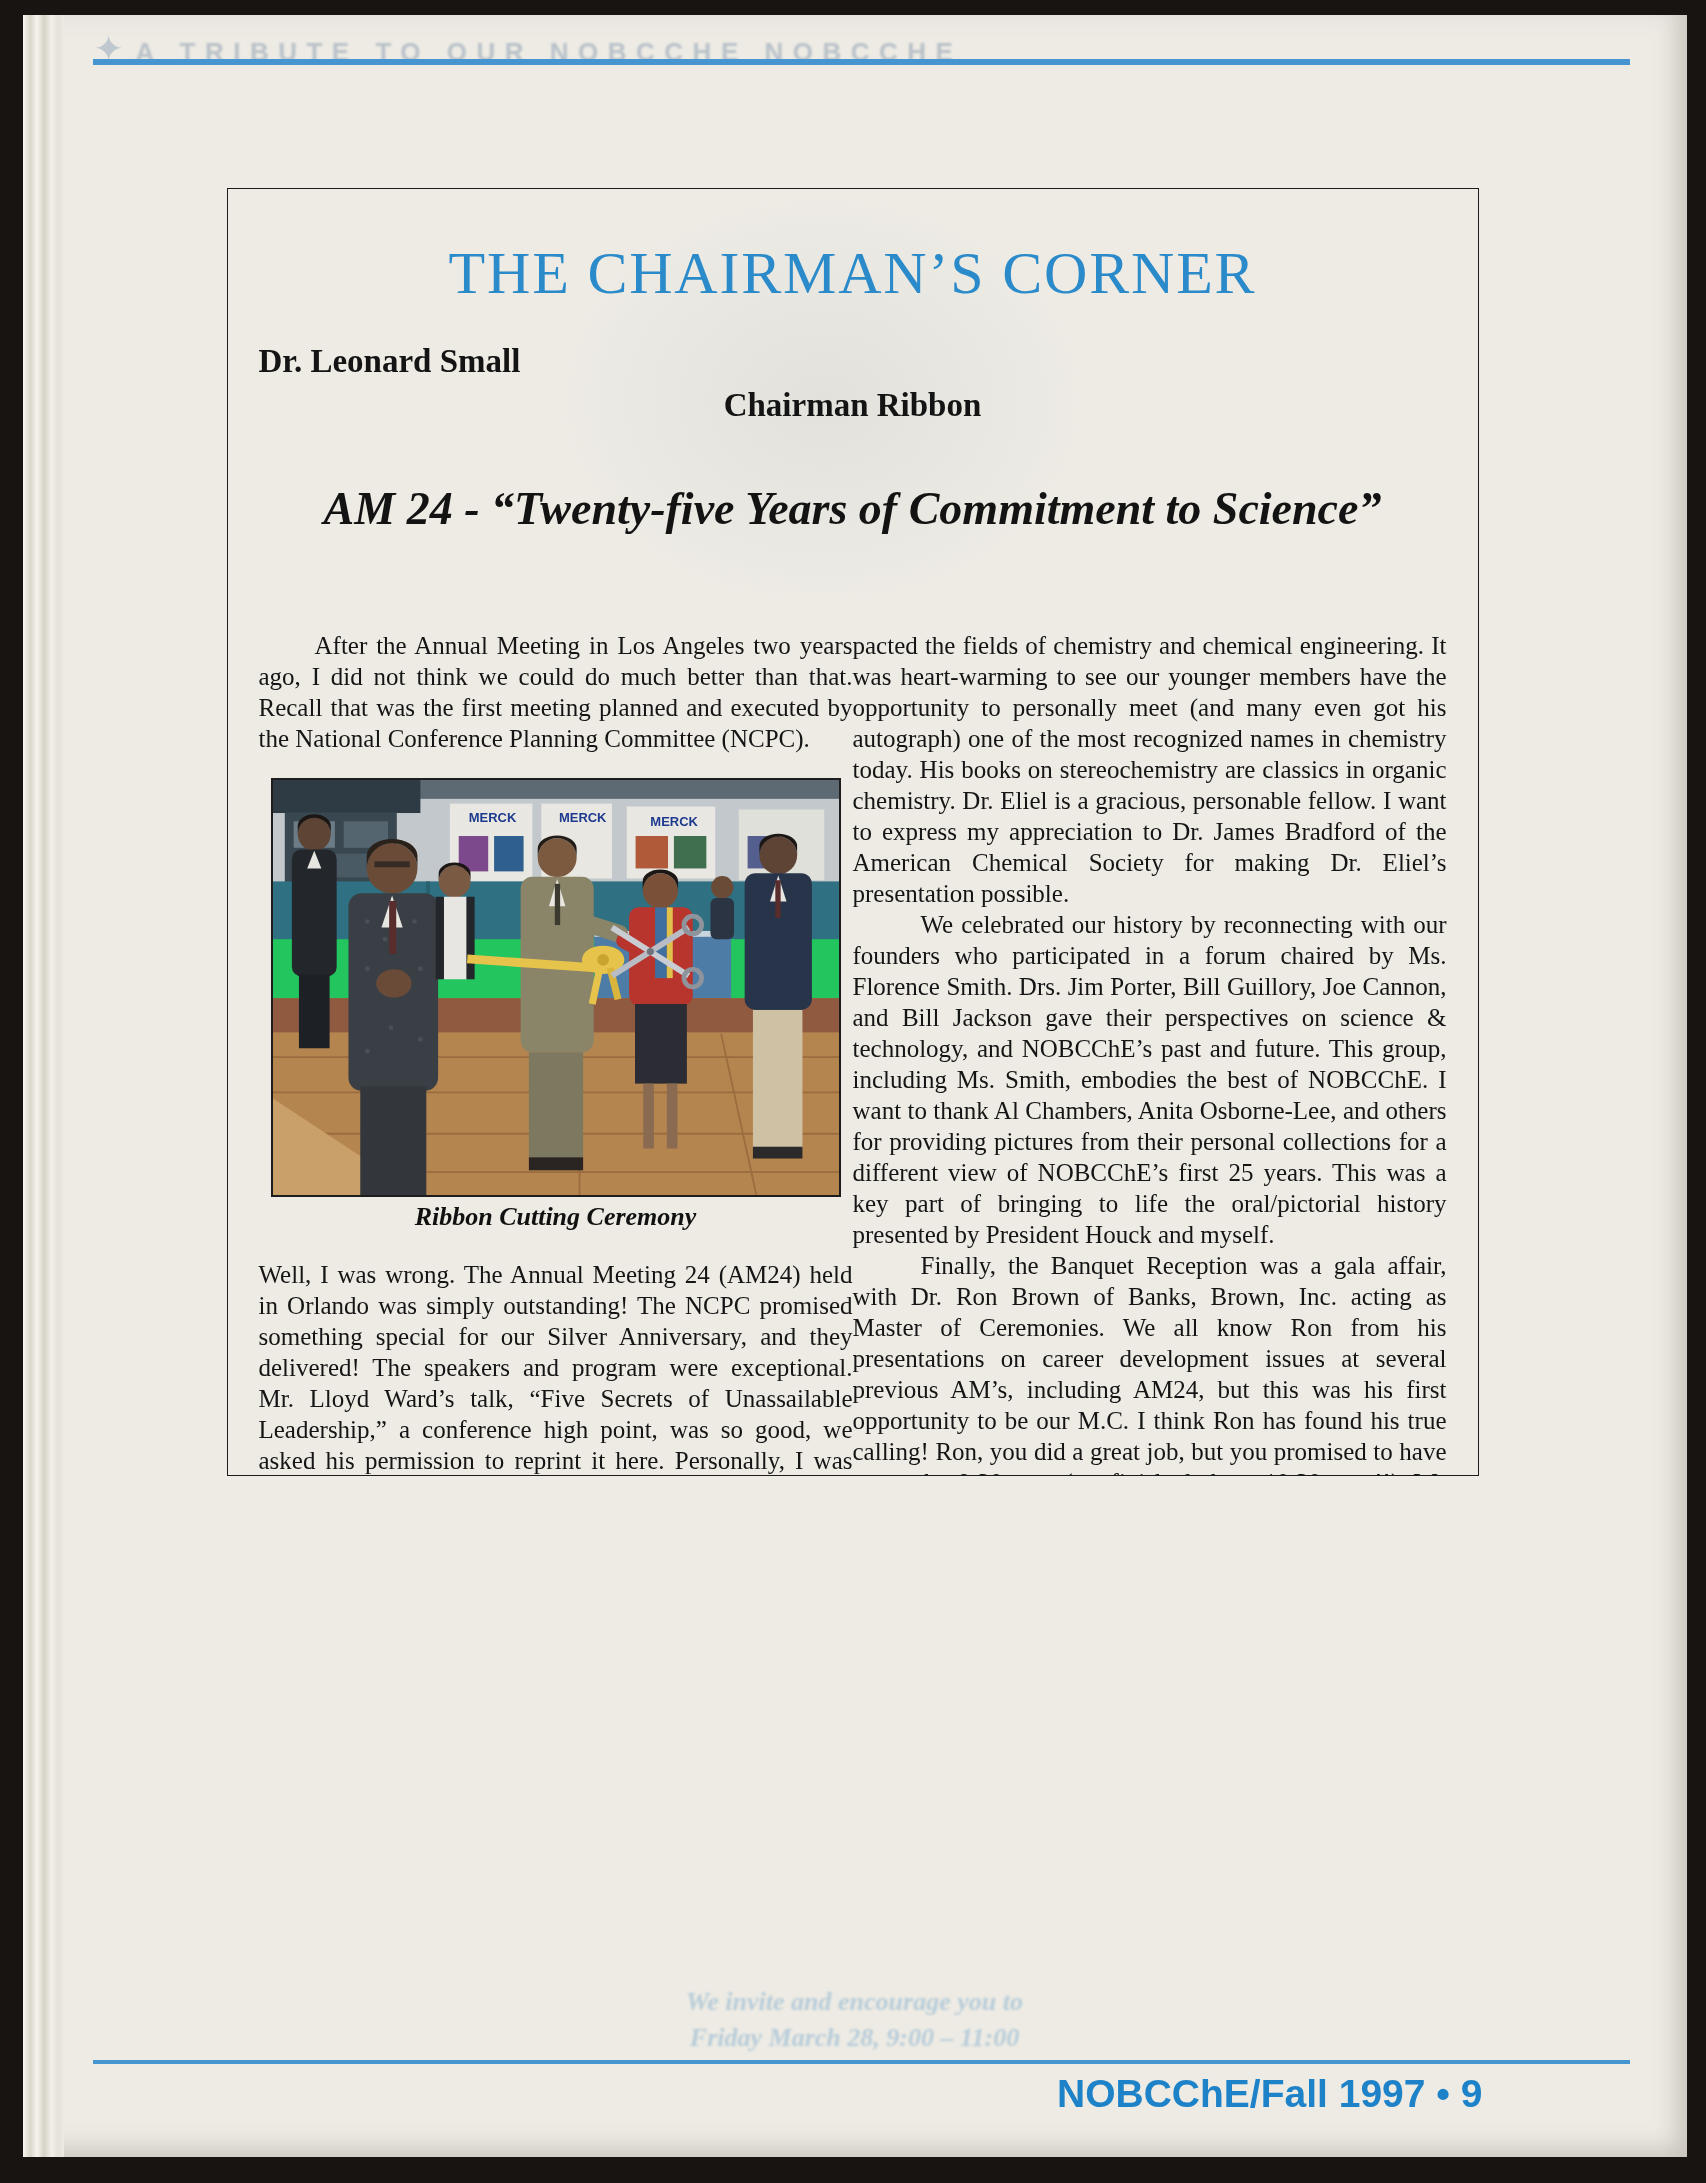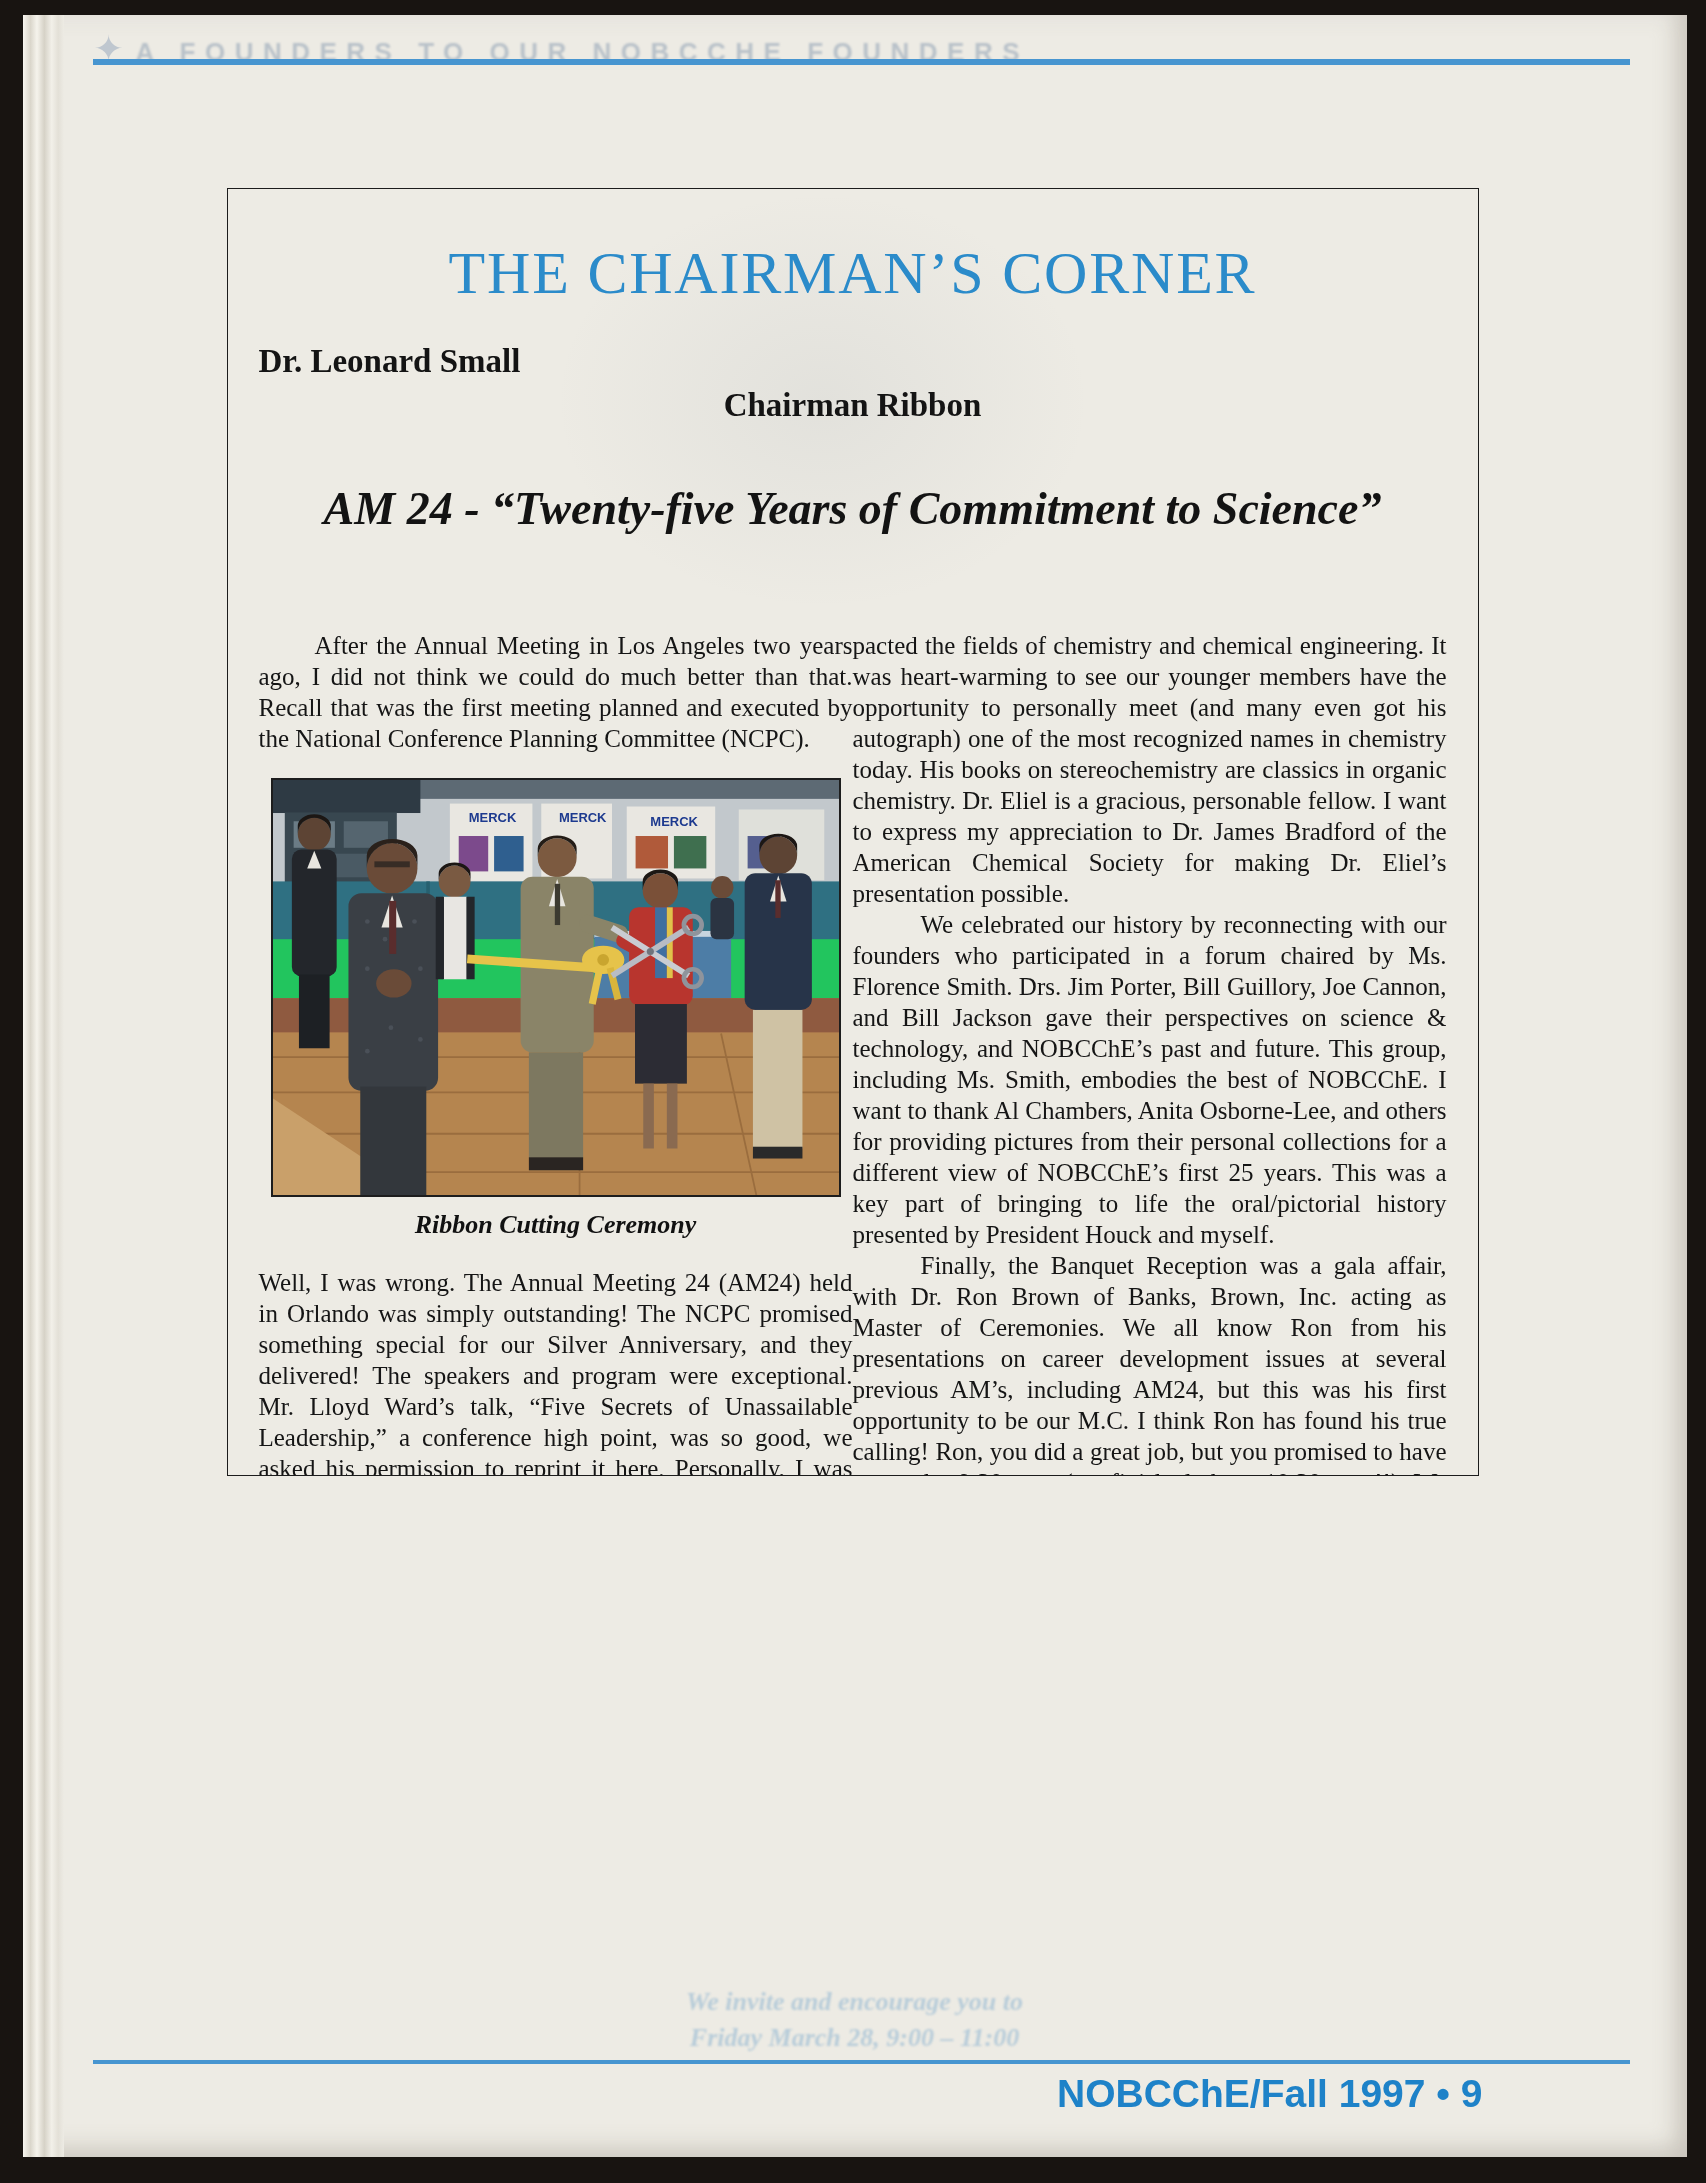--- a/index.html
+++ b/index.html
@@ -35,37 +35,37 @@
 
   .columns{display:flex;margin-top:95px;}
   .col{flex:1;min-width:0;}
   .body-text{font-size:25px;line-height:31px;text-align:justify;color:#151515;}
   .indent-sm{text-indent:56px;}
   .indent-md{text-indent:68px;}
   .no-indent{text-indent:0;}
 
   .photo-frame{width:566px;margin:24px auto 0 auto;border:2.4px solid #1d1d1d;background:#22c55e;line-height:0;}
   .photo-frame svg{display:block;width:100%;height:auto;}
-  .photo-caption{font-size:26px;font-weight:bold;font-style:italic;text-align:center;margin:13px 0 27px 0;color:#111;}
+  .photo-caption{font-size:26px;font-weight:bold;font-style:italic;text-align:center;margin:5px 0 27px 0;color:#111;}
 
   .disclaimer{font-size:25px;line-height:31px;font-style:italic;text-align:justify;color:#151515;
       margin-top:36px;text-indent:50px;}
 
   .footer-text{position:absolute;top:2057px;right:204px;font-family:"Liberation Sans",sans-serif;
       font-weight:bold;font-size:39px;color:#1e82c8;}
 </style>
 </head>
 <body>
 
 <div class="scan">
   <div class="paper">
     <div class="page-edges"></div>
 
     <div class="ghost-star">✦</div>
-    <div class="ghost ghost-header">A FOUNDERS TO OUR NOBCCHE FOUNDERS</div>
+    <div class="ghost ghost-header">A TRIBUTE TO OUR NOBCCHE NOBCCHE</div>
     <div class="ghost-blob"></div>
 
     <div class="rule rule-top"></div>
 
     <div class="article-box">
       <div class="box-inner">
         <h1 class="title">THE CHAIRMAN’S CORNER</h1>
         <div class="author">Dr. Leonard Small</div>
         <div class="author-title">Chairman Ribbon</div>
         <div class="headline">AM 24 - “Twenty-five Years of Commitment to Science”</div>

